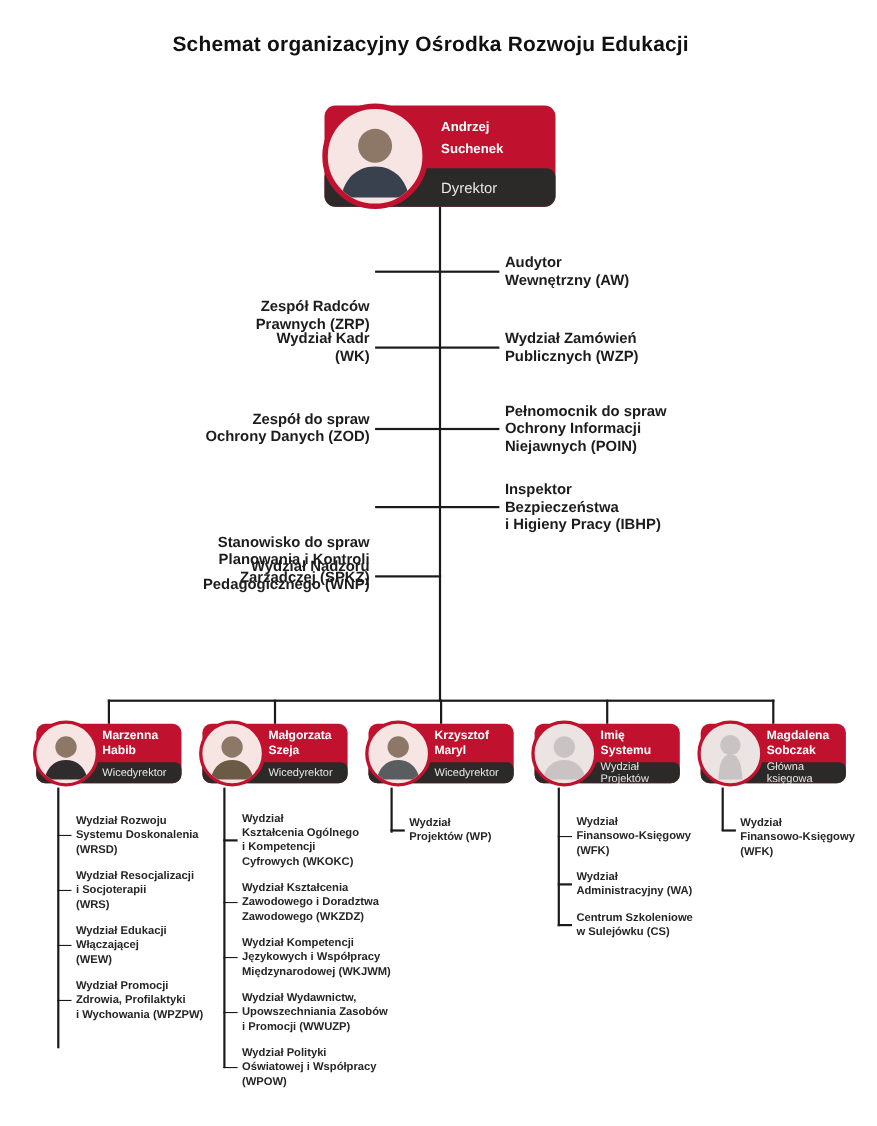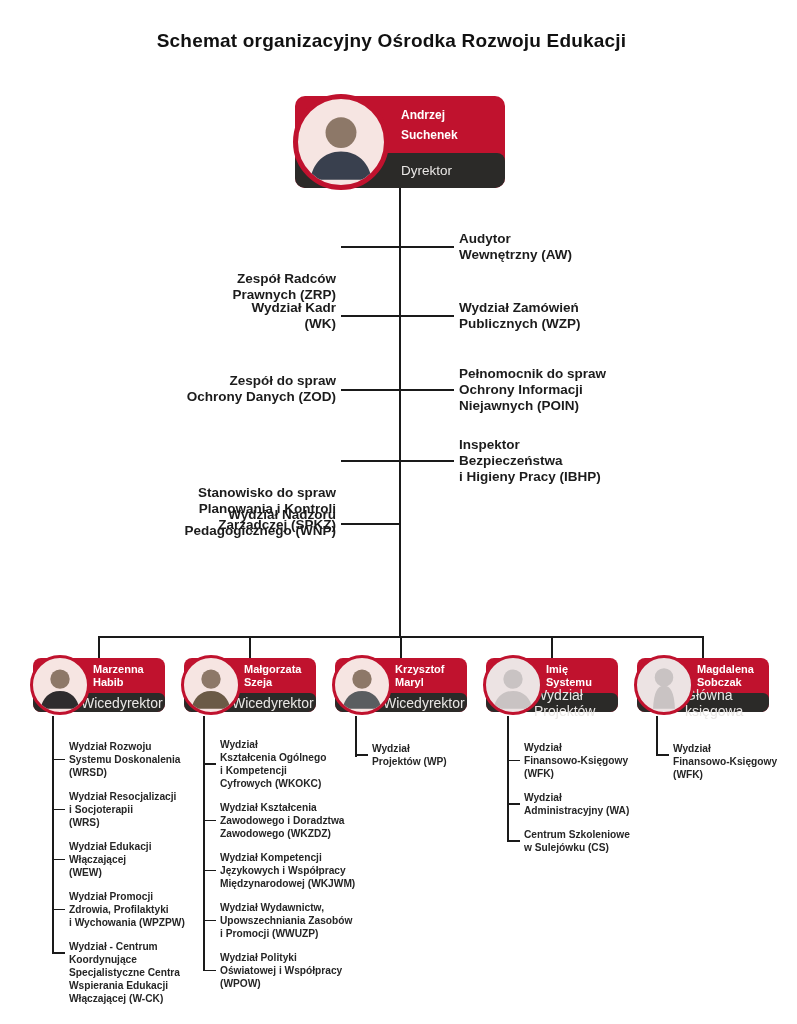--- a/index.html
+++ b/index.html
@@ -53,21 +53,21 @@
 
   .card.director { left:295px; top:96px; width:210px; height:92px; }
   .card.director .photo { width:96px; height:96px; left:-2px; top:-2px; border-width:5px; }
   .card.director .name-area { left:106px; height:57px; font-size:12px; line-height:20px; }
   .card.director .role-bar { height:35px; padding-left:106px; font-size:13.5px; border-radius:8px 8px 10px 10px; }
 
   .card.small { top:658px; width:132px; height:54px; }
   .card.small .body-rect { border-radius:8px; }
   .card.small .photo { width:60px; height:60px; left:-3px; top:-3px; border-width:3.5px; }
   .card.small .name-area { left:60px; height:35px; font-size:11px; line-height:12.5px; }
-  .card.small .role-bar { height:19px; padding-left:48px; font-size:14px; border-radius:6px 6px 8px 8px; }
+  .card.small .role-bar { height:19px; padding-left:60px; font-size:10px; border-radius:6px 6px 8px 8px; }
   .card.small .photo.placeholder { background:#ece3e3; }
 
   
   .unit {
     position:absolute;
     font-size:13.5px; font-weight:700; line-height:16px;
     color:#1c1c1c; white-space:pre;
   }
   .unit.left  { right:461px; text-align:right; }
   .unit.right { left:459px; text-align:left; }
@@ -228,25 +228,20 @@
 (WRSD)</div>
     <div class="item">Wydział Resocjalizacji
 i Socjoterapii
 (WRS)</div>
     <div class="item">Wydział Edukacji
 Włączającej
 (WEW)</div>
     <div class="item">Wydział Promocji
 Zdrowia, Profilaktyki
 i Wychowania (WPZPW)</div>
-    <div class="item tick-high">Wydział - Centrum
-Koordynujące
-Specjalistyczne Centra
-Wspierania Edukacji
-Włączającej (W-CK)</div>
   </div>
 
   <div class="col" style="left:203px; padding-top:24px;">
     <div class="vline" style="height:255px;"></div>
     <div class="item">Wydział
 Kształcenia Ogólnego
 i Kompetencji
 Cyfrowych (WKOKC)</div>
     <div class="item">Wydział Kształcenia
 Zawodowego i Doradztwa

